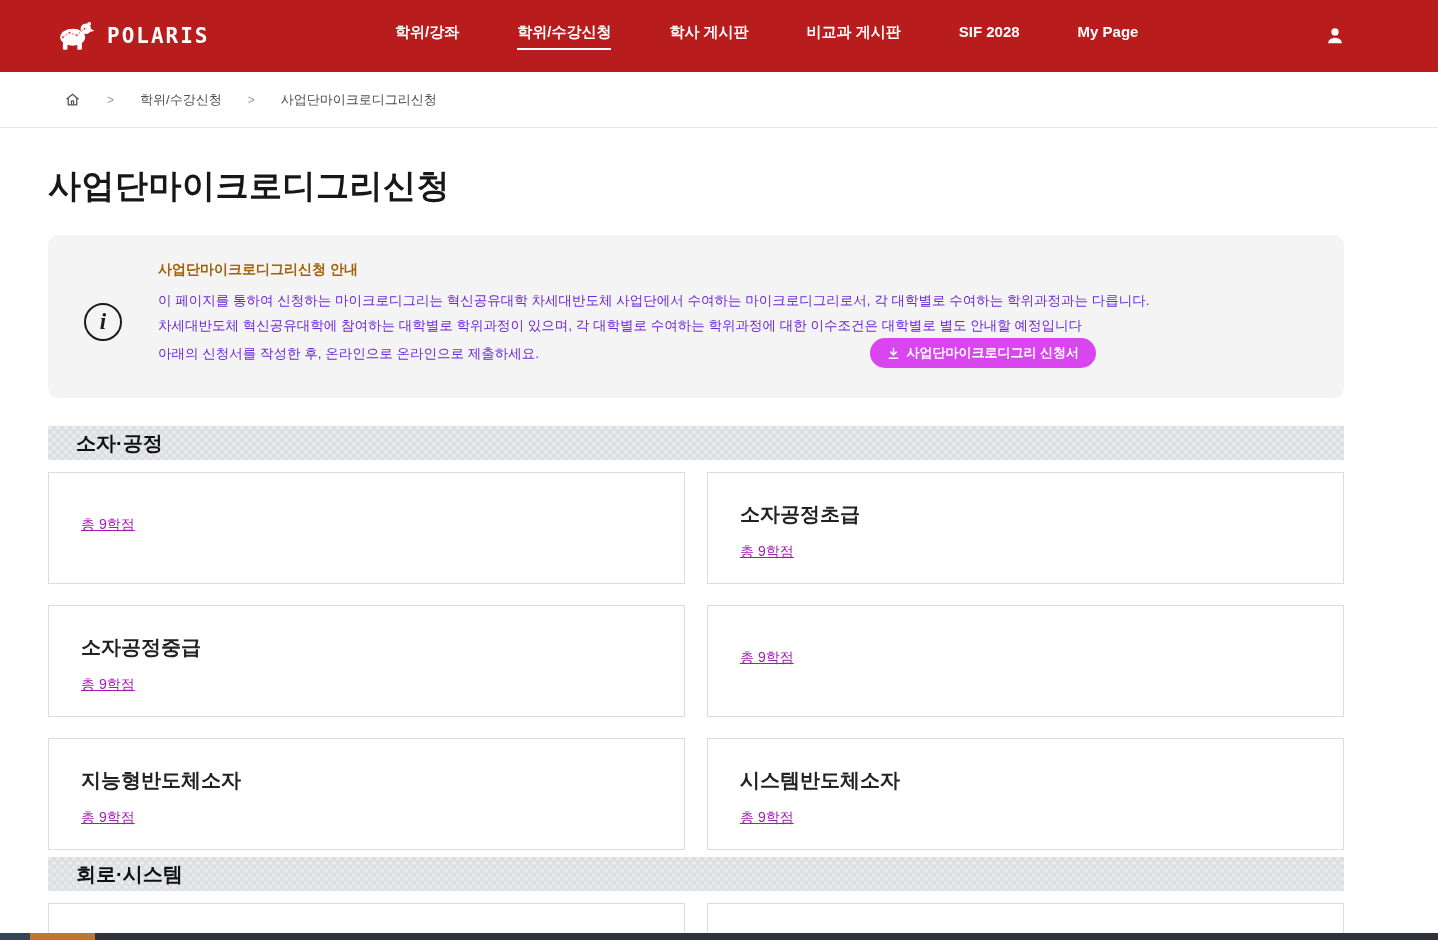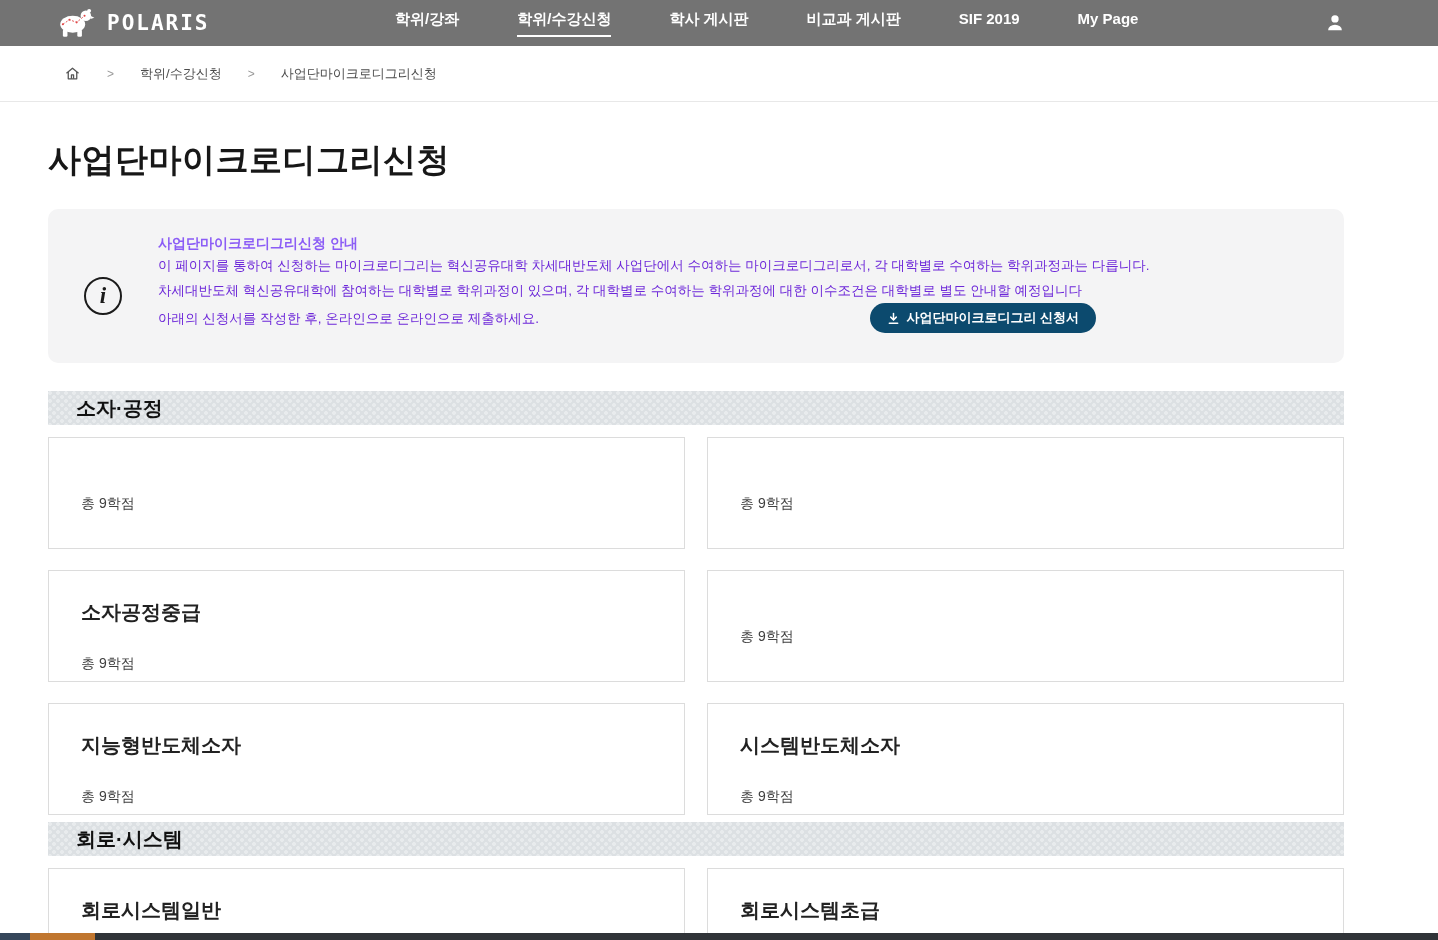--- a/index.html
+++ b/index.html
@@ -1,20 +1,20 @@
 <!DOCTYPE html>
 <html><head>
 <meta charset="utf-8">
 <style>
   * { margin:0; padding:0; box-sizing:border-box; }
   html,body { width:1438px; height:940px; overflow:hidden; background:#fff;
               font-family:"Liberation Sans", sans-serif; position:relative; }
 
   
-  .app-header { height:46px; background:#737373; display:flex; align-items:center; }
+  .app-header { height:72px; background:#b91c1c; display:flex; align-items:center; }
   .brand { display:flex; align-items:center; gap:10px; margin-left:55px; cursor:pointer; }
   .brand-text { color:#fff; font-weight:bold; font-size:21px; letter-spacing:2px;
                 font-family:"DejaVu Sans Mono","Liberation Mono",monospace; }
   .main-nav { flex:1; display:flex; justify-content:center; gap:58px; }
   .nav-item { color:#fff; font-size:15px; font-weight:bold; text-decoration:none;
               padding-bottom:6px; border-bottom:2px solid transparent; cursor:pointer; }
   .nav-item.active { border-bottom-color:#fff; }
   .user-btn { margin-right:92px; cursor:pointer; display:flex; align-items:center; }
 
   
@@ -29,38 +29,38 @@
   main { margin:0 94px 0 48px; }
   h1.page-title { margin-top:36px; font-size:33px; font-weight:bold; color:#171717; letter-spacing:0.5px; }
 
   .notice { margin-top:26px; background:#f4f4f5; border-radius:10px; display:flex; padding:26px 0 30px; }
   .notice-icon-col { width:110px; display:flex; justify-content:center; }
   .info-icon { width:38px; height:38px; border:2.5px solid #1b1b1b; border-radius:50%;
                display:flex; align-items:center; justify-content:center; margin-top:42px;
                font-family:"Liberation Serif", serif; font-style:italic; font-weight:bold;
                font-size:23px; color:#1b1b1b; }
   .notice-content { width:938px; }
-  .notice-heading { font-size:14px; font-weight:bold; color:#8b5cf6; }
+  .notice-heading { font-size:14px; font-weight:bold; color:#a16207; margin-bottom:9px; }
   .notice-line { font-size:13.5px; line-height:25px; color:#6d28d9; white-space:nowrap; }
   .notice-row3 { display:flex; justify-content:space-between; align-items:center; }
-  .apply-btn { display:inline-flex; align-items:center; gap:6px; background:#0c4a6e; color:#fff;
+  .apply-btn { display:inline-flex; align-items:center; gap:6px; background:#d946ef; color:#fff;
                border:none; border-radius:16px; height:30px; padding:0 17px; font-size:13px;
                font-weight:bold; cursor:pointer; font-family:"Liberation Sans", sans-serif; white-space:nowrap; }
 
   .section-header { margin-top:28px; height:34px; display:flex; align-items:center;
                     padding-left:28px; font-size:20px; font-weight:bold; color:#111;
                     background-color:#dce0e3;
                     background-image:
                       radial-gradient(circle at 2px 2px, #e8ebed 1.7px, transparent 2.2px),
                       radial-gradient(circle at 6px 6px, #e8ebed 1.7px, transparent 2.2px);
                     background-size:8px 8px; }
   .card-grid { display:grid; grid-template-columns:1fr 1fr; column-gap:22px; row-gap:21px; margin-top:12px; }
   .card { background:#fff; border:1px solid #dcdcdc; height:112px; padding:28px 32px 0; cursor:pointer; }
   .card-title { font-size:20px; font-weight:bold; color:#222; }
-  .card-credits { margin-top:29px; font-size:14px; color:#404040; }
+  .card-credits { margin-top:15px; font-size:14px; color:#a21caf;text-decoration:underline; }
   .section-block + .section-block .section-header { margin-top:7px; }
 
   
   .bottom-bar { position:absolute; left:0; bottom:0; width:100%; height:7px; display:flex; }
   .bb-navy { width:30px; background:#35465a; }
   .bb-orange { width:65px; background:#c0762f; }
   .bb-dark { flex:1; background:#303438; }
 </style>
 </head>
 <body>
@@ -83,21 +83,21 @@
       </svg>
     </span>
     <span class="brand-text">POLARIS</span>
   </div>
 
   <nav class="main-nav" id="main-nav">
       <a class="nav-item">학위/강좌</a>
       <a class="nav-item active">학위/수강신청</a>
       <a class="nav-item">학사 게시판</a>
       <a class="nav-item">비교과 게시판</a>
-      <a class="nav-item">SIF 2019</a>
+      <a class="nav-item">SIF 2028</a>
       <a class="nav-item">My Page</a>
     </nav>
 
   <div class="user-btn">
     <span style="display:flex;">
       <svg width="22" height="22" viewBox="0 0 24 24">
         <circle cx="12" cy="7.5" r="4" fill="#fff"></circle>
         <path d="M4.5 20 a7.5 6.2 0 0 1 15 0 z" fill="#fff"></path>
       </svg>
     </span>
@@ -148,20 +148,21 @@
   </section>
 
   <div id="sections">
       <div class="section-block">
         <div class="section-header">소자·공정</div>
         <div class="card-grid">
           <div class="card">
             <div class="card-credits">총 9학점</div>
           </div>
           <div class="card">
+            <div class="card-title">소자공정초급</div>
             <div class="card-credits">총 9학점</div>
           </div>
           <div class="card">
             <div class="card-title">소자공정중급</div>
             <div class="card-credits">총 9학점</div>
           </div>
           <div class="card">
             <div class="card-credits">총 9학점</div>
           </div>
           <div class="card">

